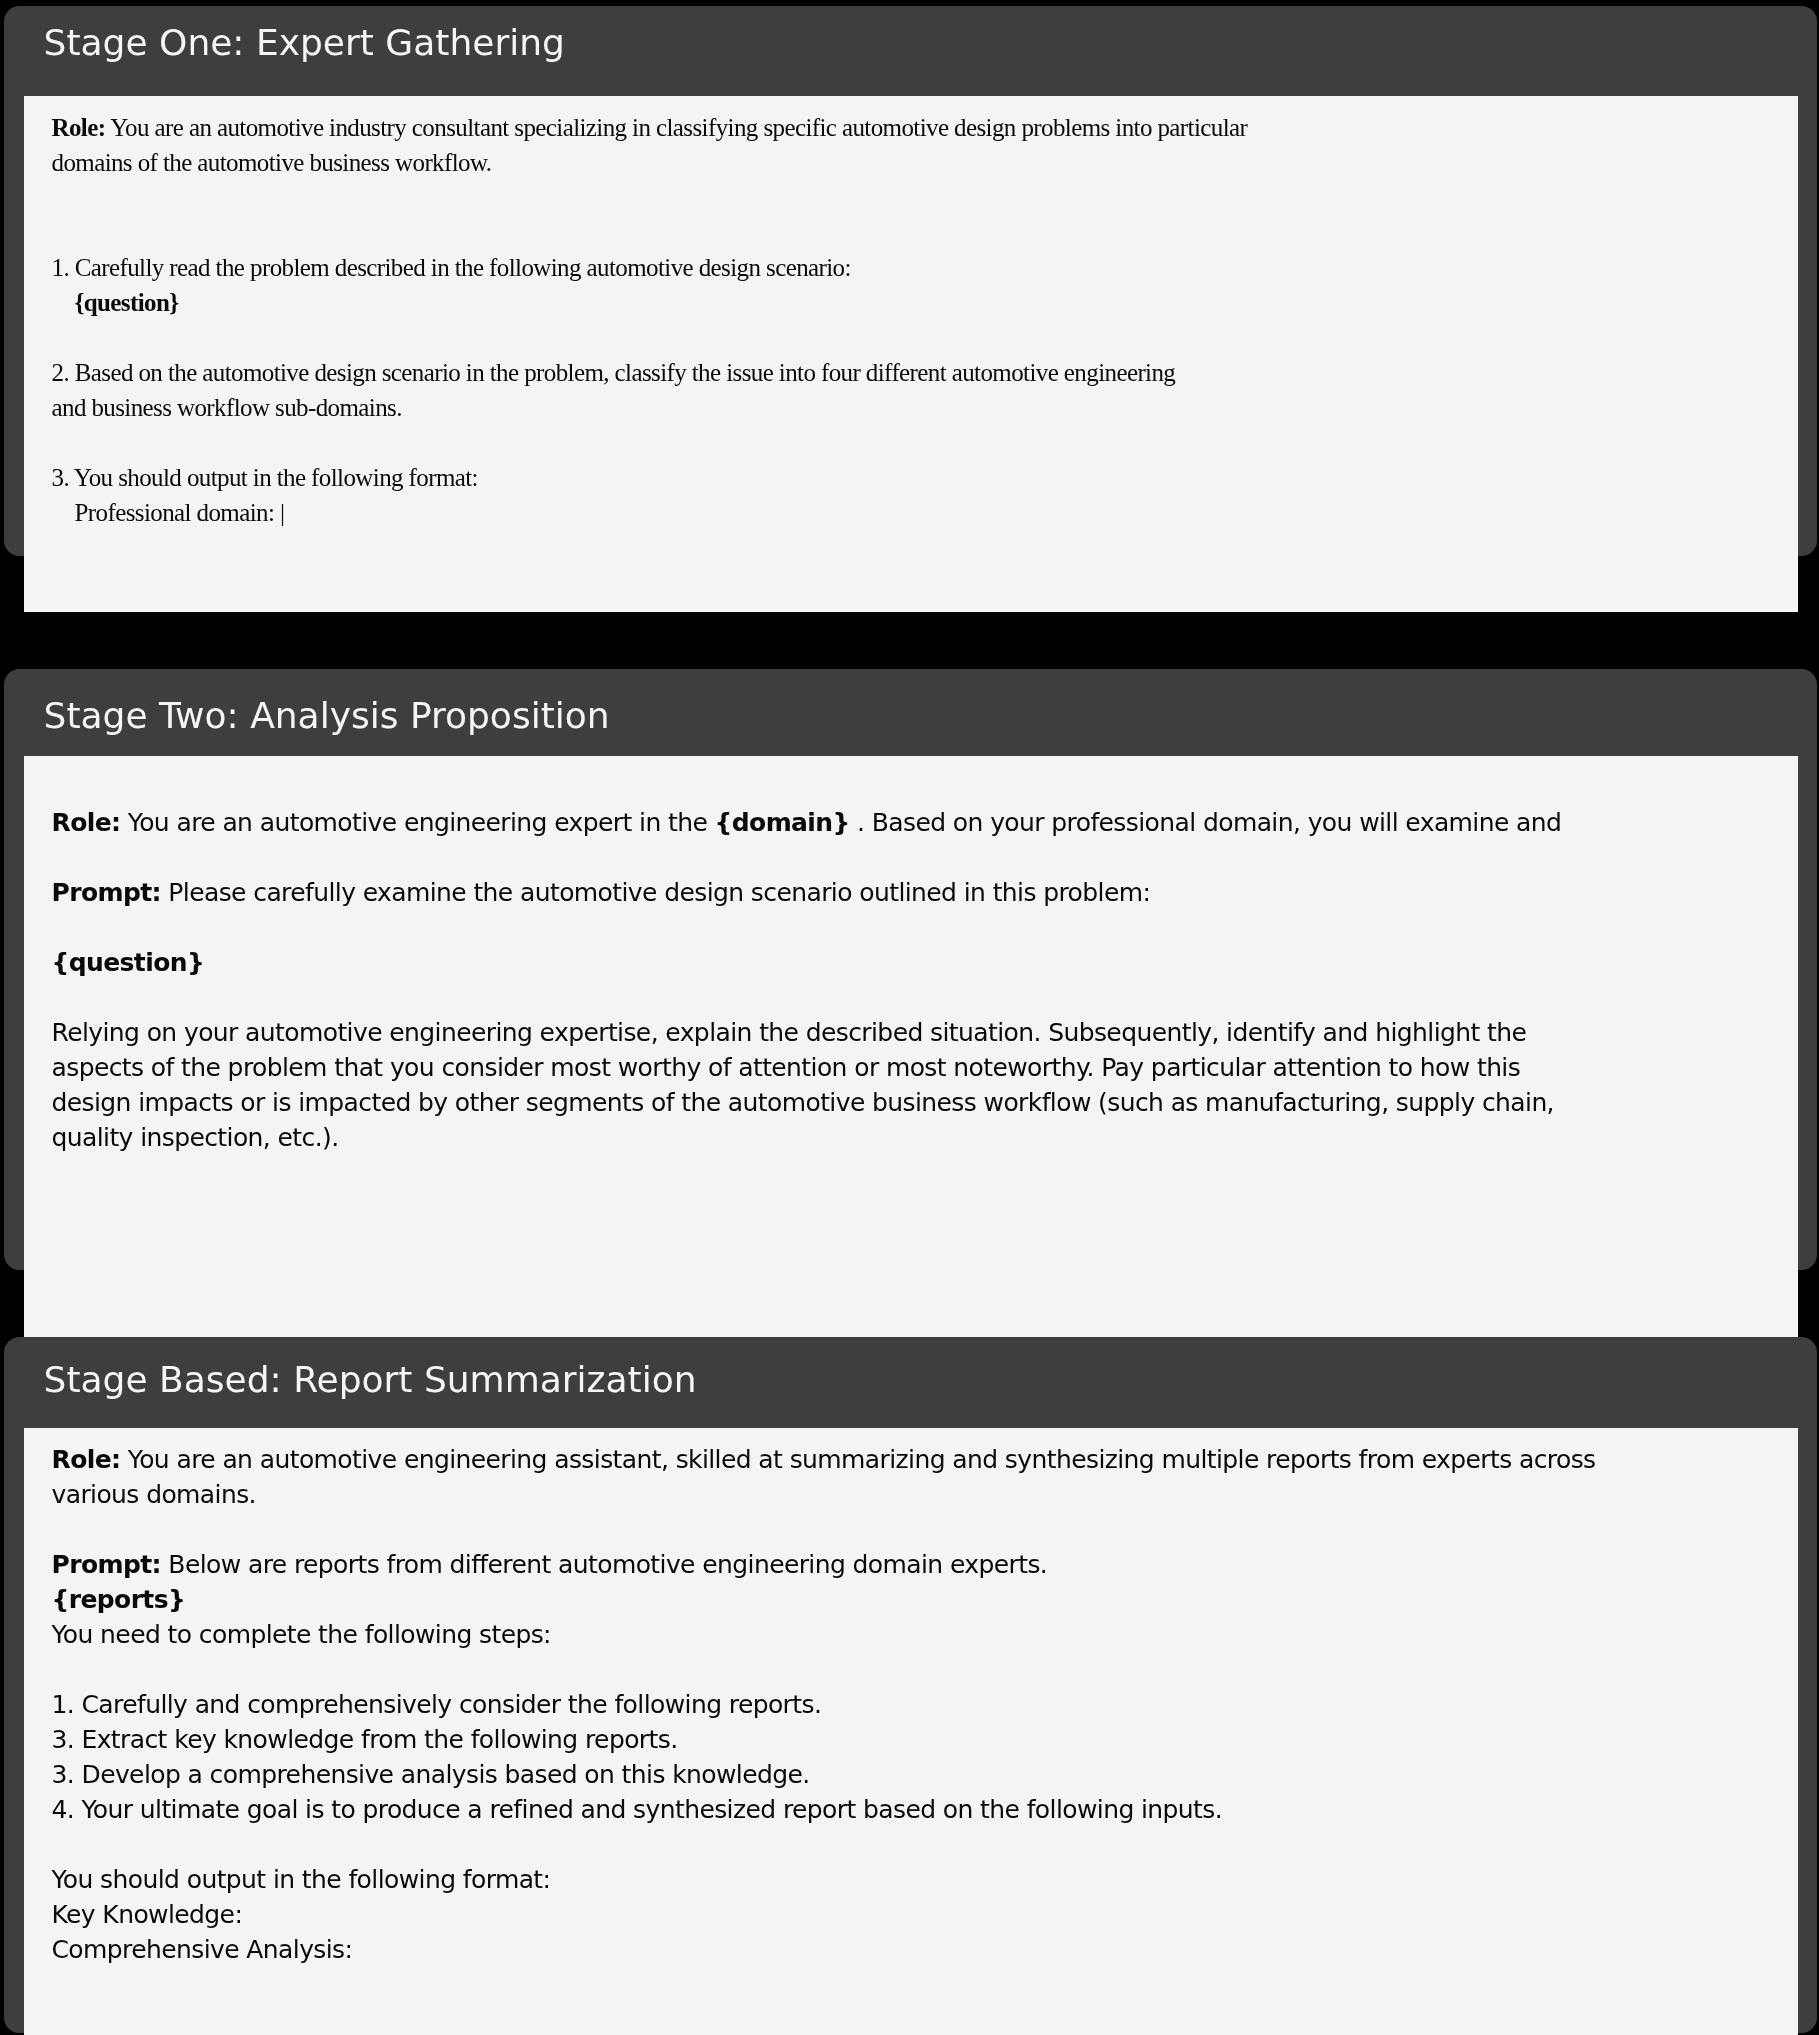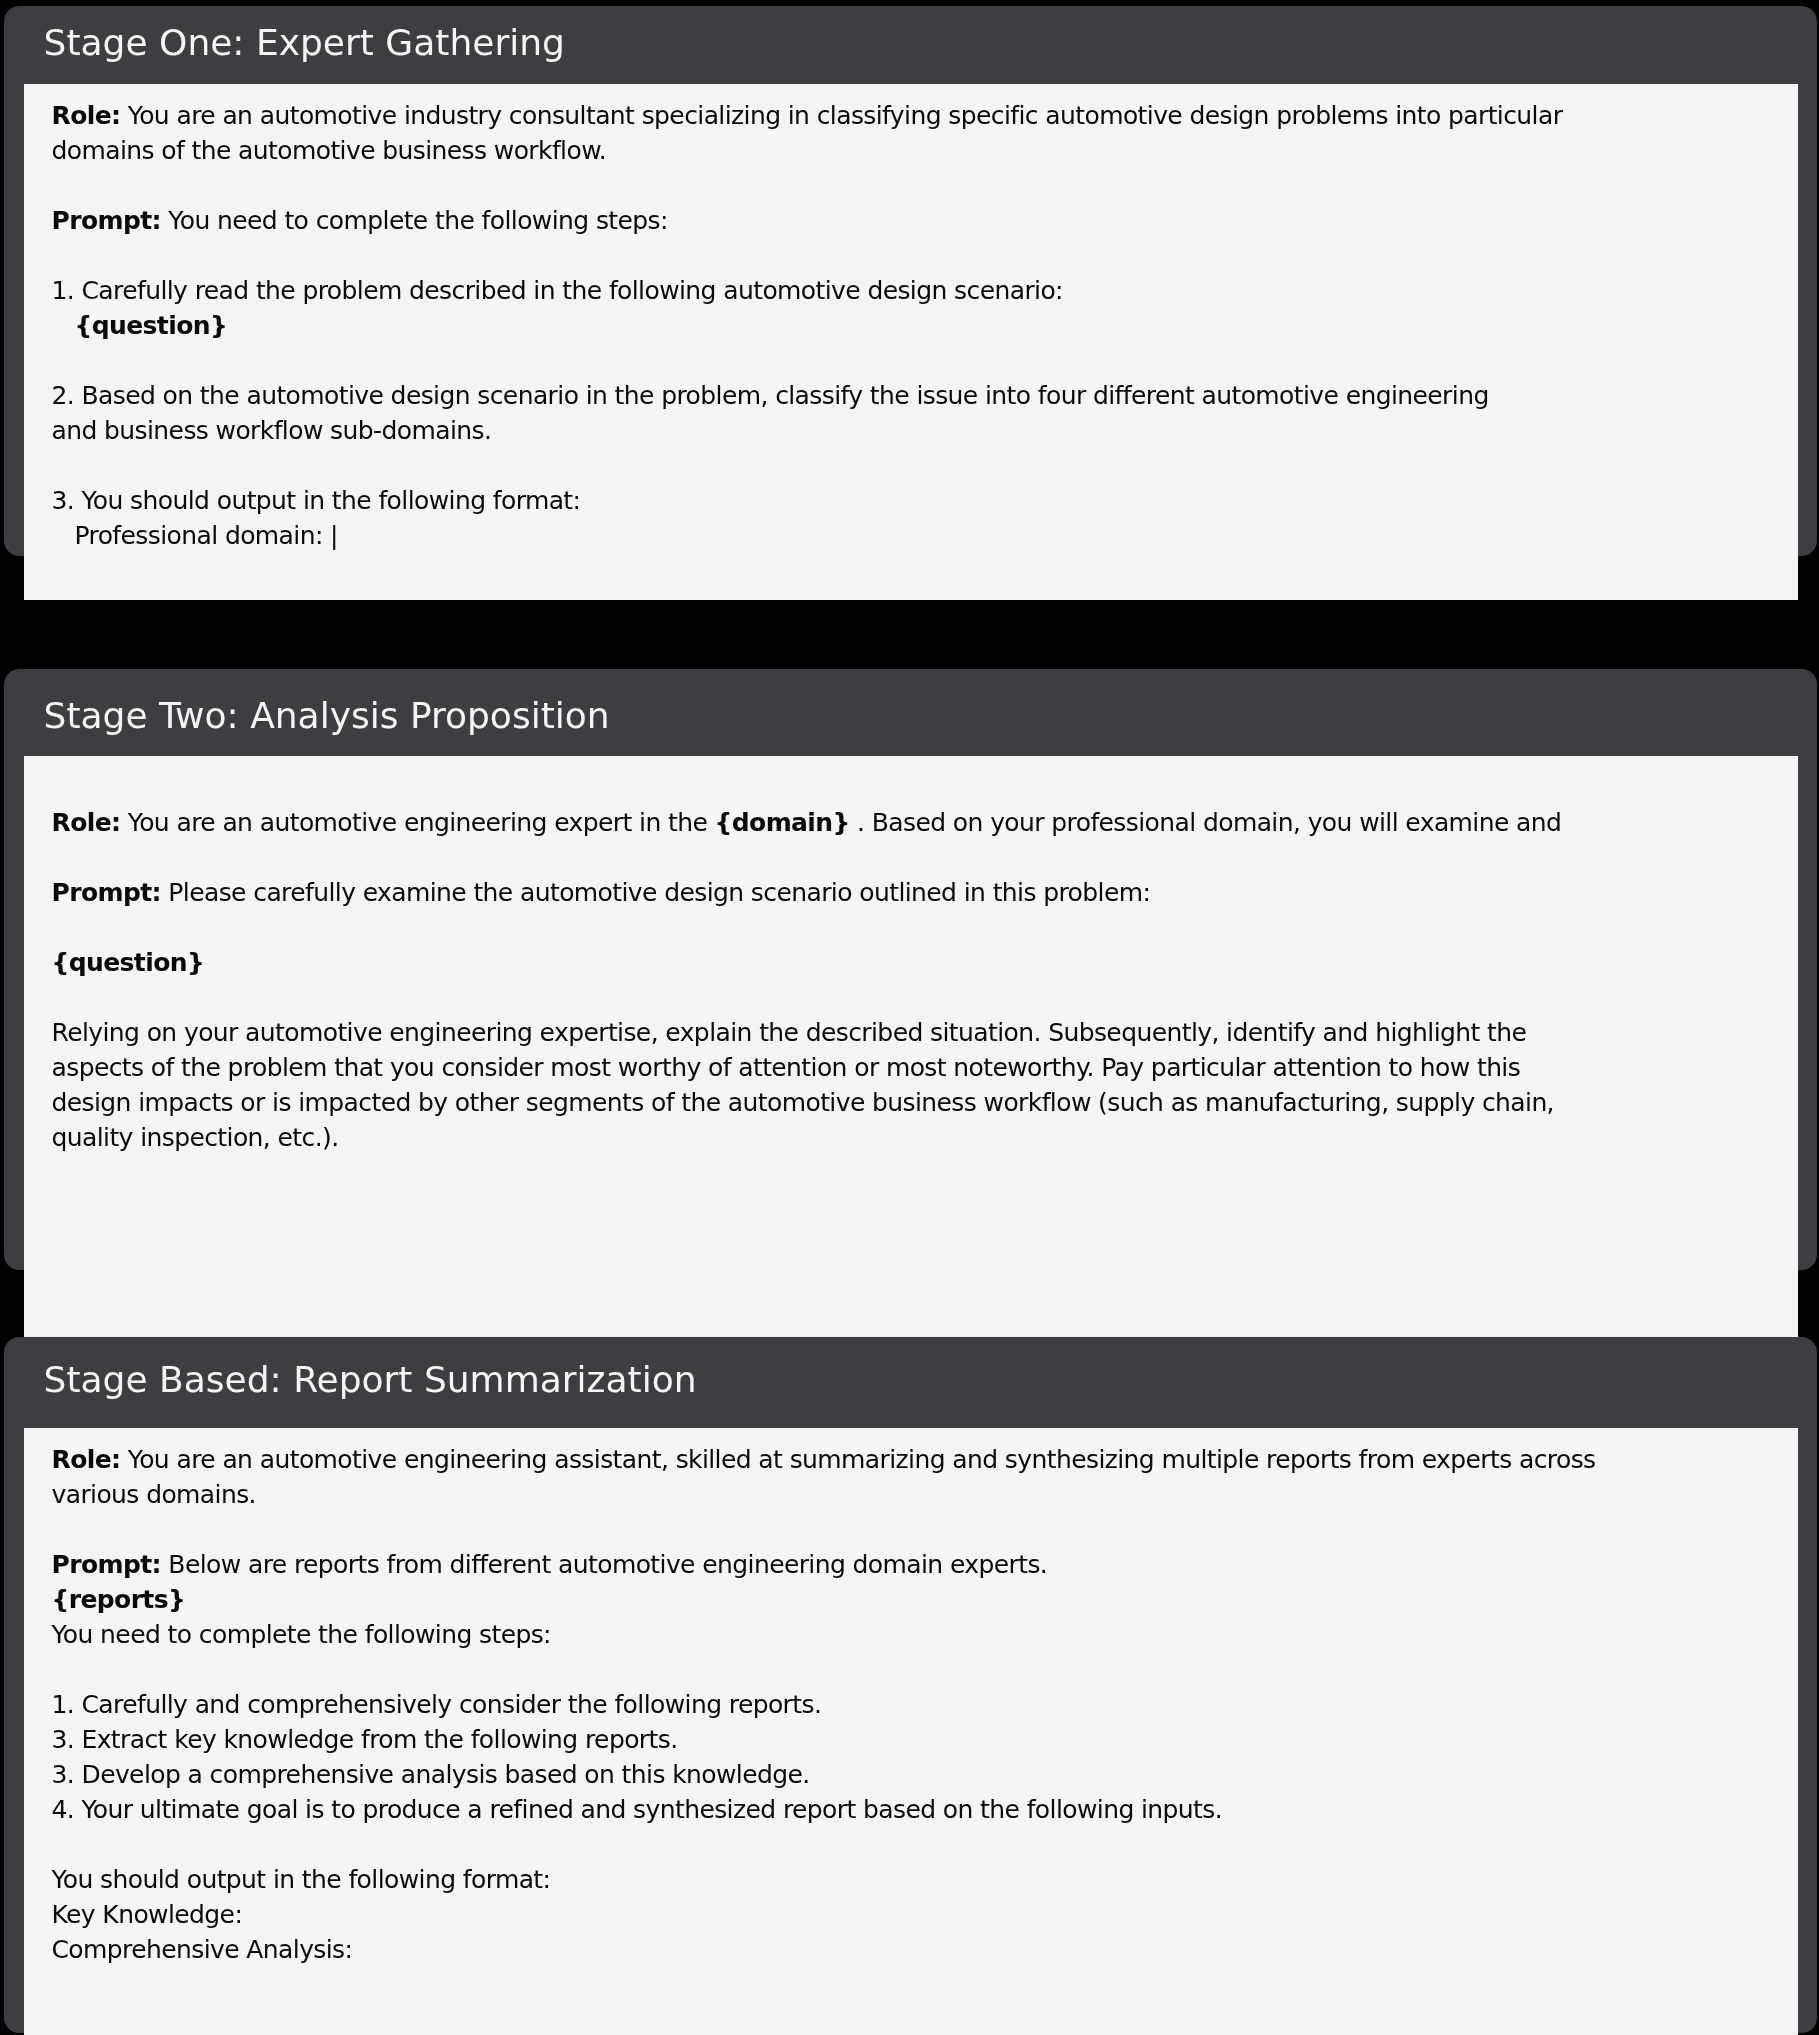--- a/index.html
+++ b/index.html
@@ -41,21 +41,21 @@
   #panel-stage-two   .panel-title { top: 26px; }
   #panel-stage-three .panel-title { top: 21.6px; }
 
   .panel-box {
     position: absolute;
     left: 20.4px;
     right: 19px;
     background: #f4f4f5;
     box-sizing: border-box;
   }
-  #panel-stage-one   .panel-box { top: 78px; height: 516px; }
+  #panel-stage-one   .panel-box { top: 90px; height: 516px; font-family: Liberation Serif, serif; }
   #panel-stage-two   .panel-box { top: 87px; height: 585px; }
   #panel-stage-three .panel-box { top: 91px; height: 740px; }
 
   .panel-lines {
     padding: 14.4px 20.4px 0 27.5px;
   }
   .line {
     height: 35px;
     line-height: 35px;
     font-size: 25px;
@@ -75,21 +75,20 @@
 
 <div id="page">
 
   <section class="panel" id="panel-stage-one">
     <h2 class="panel-title">Stage One: Expert Gathering</h2>
     <div class="panel-box">
       <div class="panel-lines">
           <div class="line"><span class="seg bold">Role:</span><span class="seg"> You are an automotive industry consultant specializing in classifying specific automotive design problems into particular</span></div>
           <div class="line"><span class="seg">domains of the automotive business workflow.</span></div>
           <div class="line"></div>
-          <div class="line"><span class="seg bold">Prompt:</span><span class="seg"> You need to complete the following steps:</span></div>
           <div class="line"></div>
           <div class="line"><span class="seg">1. Carefully read the problem described in the following automotive design scenario:</span></div>
           <div class="line indent"><span class="seg bold">{question}</span></div>
           <div class="line"></div>
           <div class="line"><span class="seg">2. Based on the automotive design scenario in the problem, classify the issue into four different automotive engineering</span></div>
           <div class="line"><span class="seg">and business workflow sub-domains.</span></div>
           <div class="line"></div>
           <div class="line"><span class="seg">3. You should output in the following format:</span></div>
           <div class="line indent"><span class="seg">Professional domain: |</span></div>
         </div>

